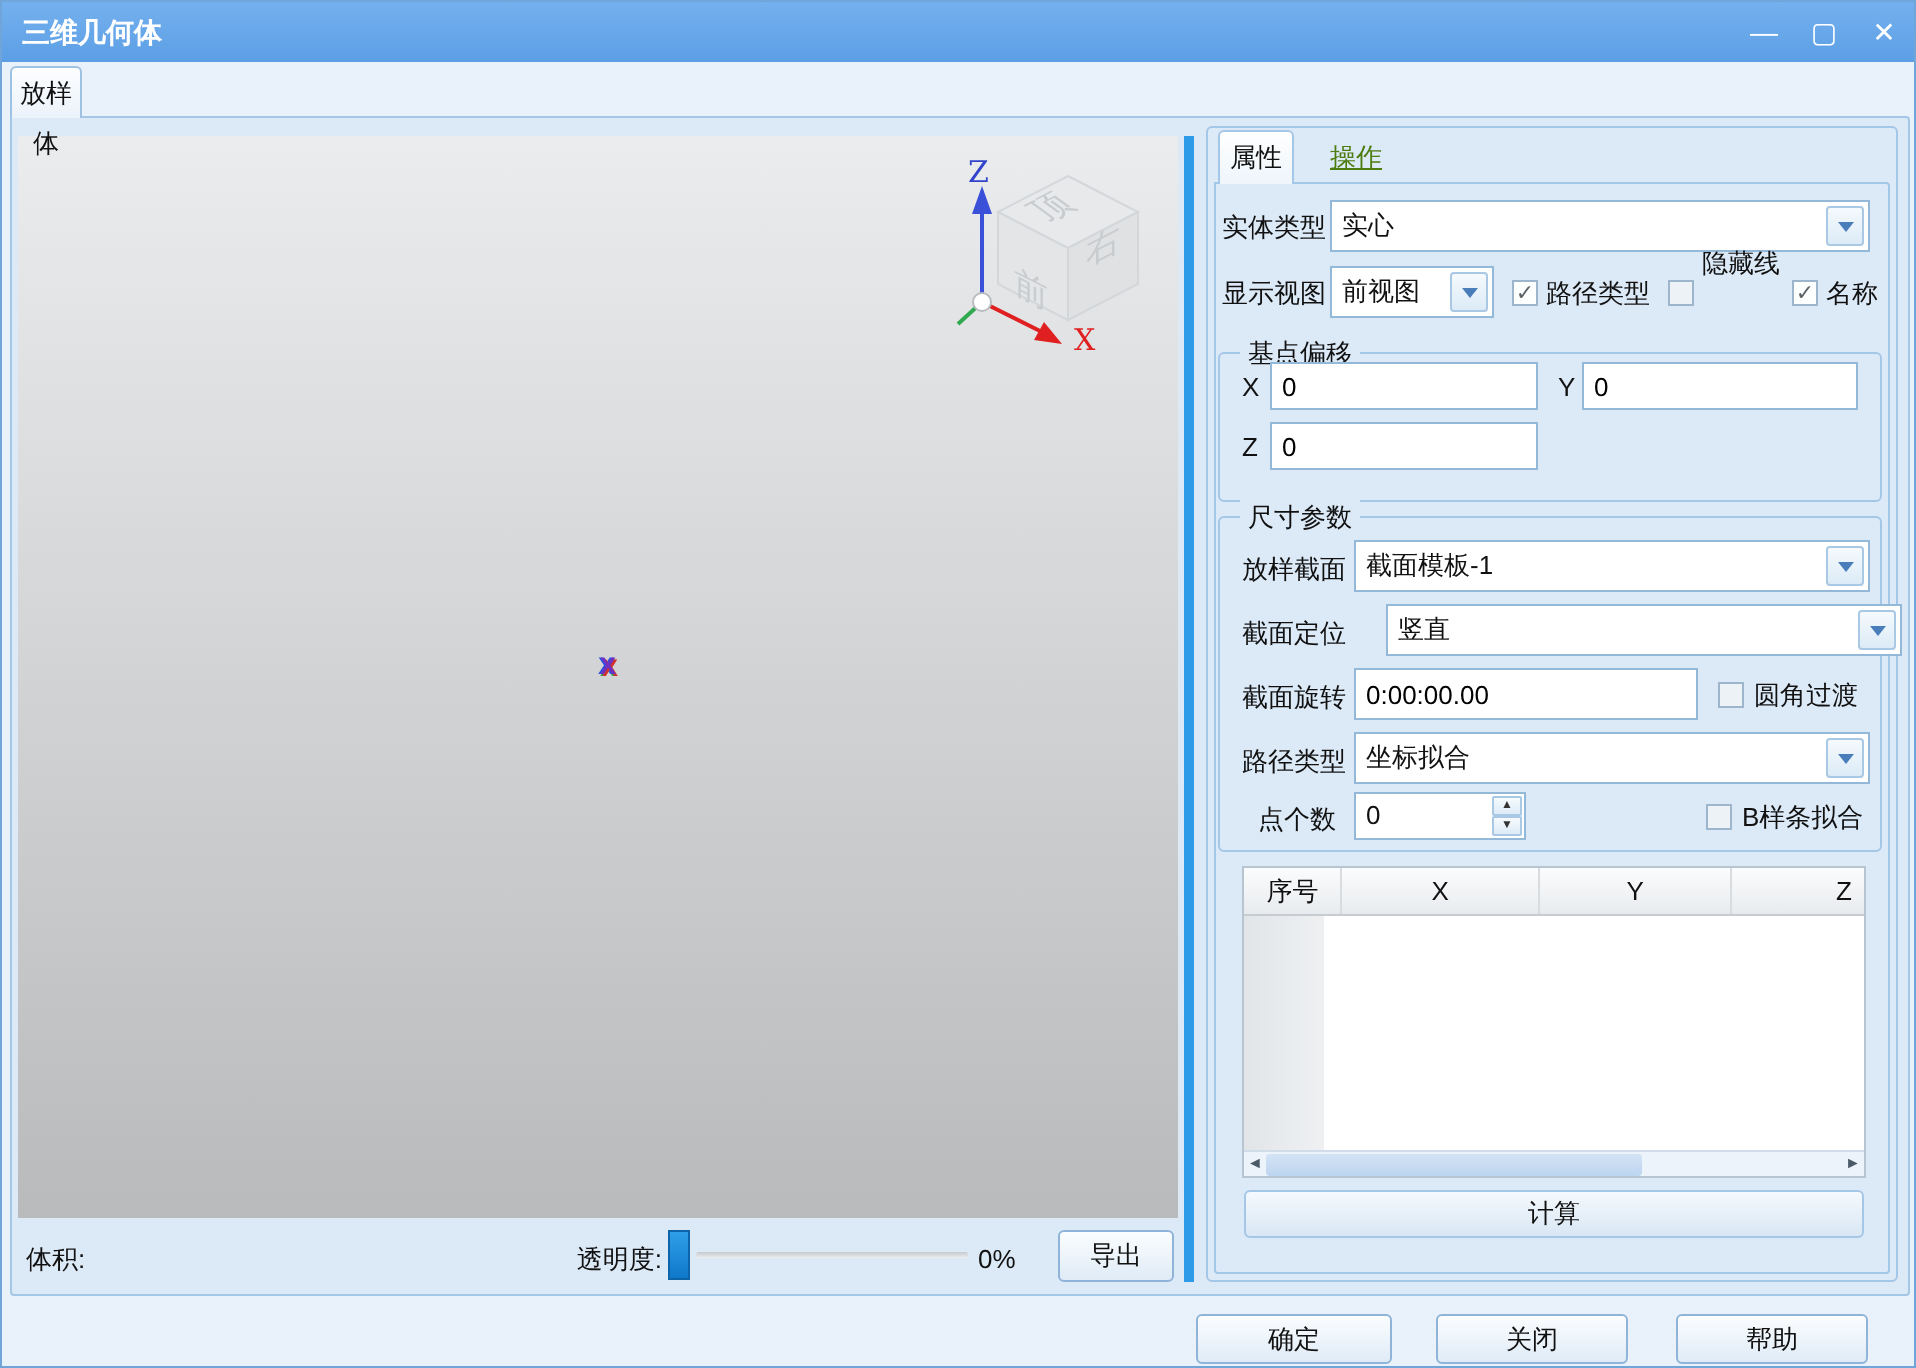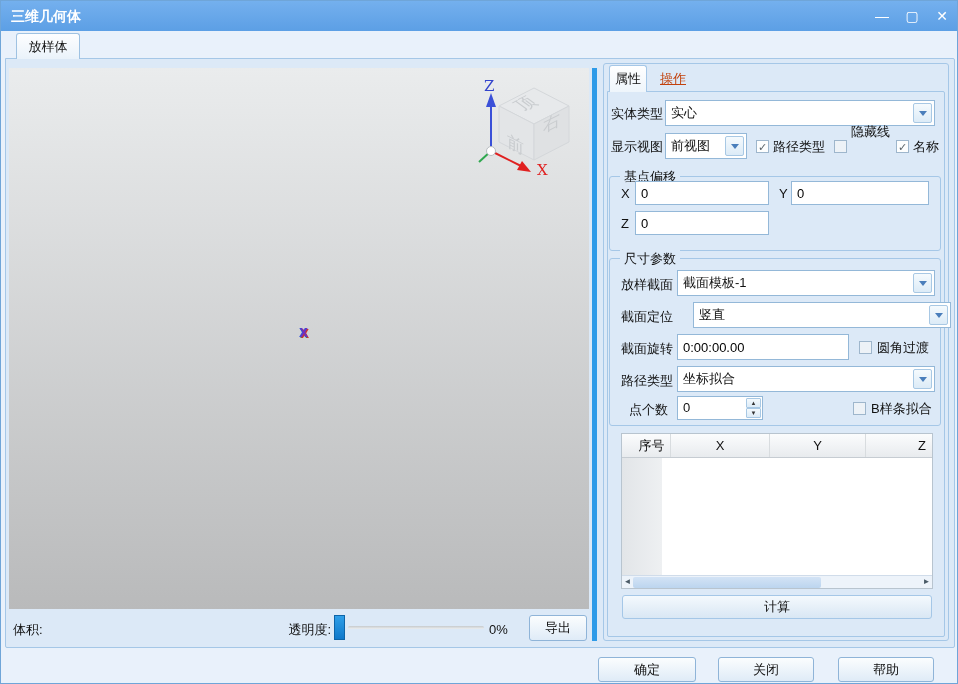--- a/index.html
+++ b/index.html
@@ -10,21 +10,21 @@
   
   .titlebar { position:absolute; left:0; top:0; width:958px; height:30px;
               background:linear-gradient(#74b0ee,#5c9fe5); }
   .title-text { position:absolute; left:10px; top:0; line-height:30px; color:#fff;
                 font-weight:bold; font-size:14px; }
   .winctrls { position:absolute; right:2px; top:0; height:30px; display:flex; }
   .winctrl { width:30px; height:30px; display:flex; align-items:center; justify-content:center;
              color:#fff; font-size:14px; cursor:default; }
 
   
-  .main-tab { position:absolute; left:15px; top:32px; width:64px; height:26px;
+  .main-tab { position:absolute; left:4px; top:32px; width:36px; height:26px;
               background:linear-gradient(#fdfeff,#eaf2fa); border:1px solid #9fc2e2;
               border-bottom:none; border-radius:3px 3px 0 0; text-align:center;
               line-height:25px; z-index:3; }
   .tabpage { position:absolute; left:4px; top:57px; width:950px; height:590px;
              background:#dce9f7; border:1px solid #a5c7e7; border-radius:0 2px 2px 2px; z-index:1; }
 
   
   .viewport { position:absolute; left:8px; top:67px; width:580px; height:541px;
               background:linear-gradient(#eaeced,#b9babb); z-index:2; }
   .axis-svg { position:absolute; left:440px; top:72px; z-index:3; }
@@ -46,21 +46,21 @@
               background:#2e9be8; z-index:3; }
 
   
   .rpanel { position:absolute; left:602px; top:62px; width:346px; height:578px;
             border:1px solid #a5c7e7; border-radius:3px; background:#dce9f7; z-index:2; }
   .ptab-active { position:absolute; left:608px; top:64px; width:38px; height:27px;
                  background:linear-gradient(#ffffff,#eef5fb); border:1px solid #a5c7e7;
                  border-bottom:none; border-radius:3px 3px 0 0; text-align:center;
                  line-height:26px; z-index:4; }
   .ptab-idle { position:absolute; left:654px; top:68px; width:36px; height:20px;
-               color:#c2410c; text-align:center; line-height:20px; z-index:4;text-decoration:underline; }
+               color:#4d7c0f; text-align:right; line-height:20px; z-index:4;text-decoration:underline; }
   .pframe { position:absolute; left:606px; top:90px; width:338px; height:546px;
             border:1px solid #a5c7e7; border-radius:0 2px 2px 2px; z-index:3; }
 
   .field-label { position:absolute; height:18px; line-height:18px; z-index:4; }
   .tinput { position:absolute; background:#fff; border:1px solid #94b8d8; z-index:4;
             font-family:inherit; font-size:13px; padding:0 5px; color:#000; }
   .combo { position:absolute; display:flex; background:#fff; border:1px solid #94b8d8; z-index:4; }
   .combo-txt { flex:1; padding:3px 5px; line-height:18px; white-space:nowrap; overflow:hidden; }
   .combo-btn { width:19px; margin:2px; border:1px solid #a8c8e4; border-radius:2px;
                background:linear-gradient(#f5fafd,#dcebf7); display:flex;
@@ -239,21 +239,21 @@
     <span class="spin-btns">
       <span class="spin-btn">▲</span>
       <span class="spin-btn">▼</span>
     </span>
   </div>
   <div class="checkbox off" style="left:852px; top:401px;"></div>
   <span class="field-label" style="left:870px; top:399px;">B样条拟合</span>
 
   <div class="dtable">
     <div class="thead">
-      <span class="th" style="width:51px; text-align:right;">序号</span>
+      <span class="th" style="width:51px; text-align:center;">序号</span>
       <span class="th" style="width:102px; text-align:center;">X</span>
       <span class="th" style="width:100px; text-align:center;">Y</span>
       <span class="th" style="width:68px; text-align:right;">Z</span>
     </div>
     <div class="tbody">
       <div class="rowhdr-col"></div>
     </div>
     <div class="hscroll">
       <span class="scroll-arrow">◄</span>
       <div class="hthumb"></div>

